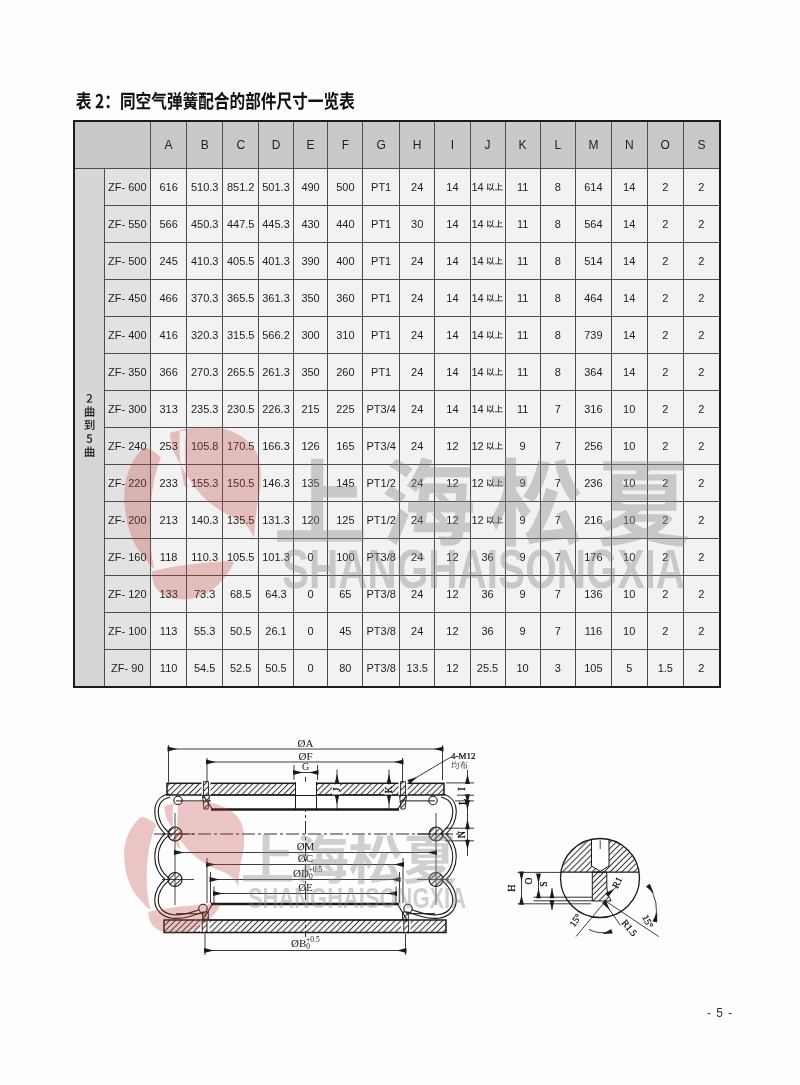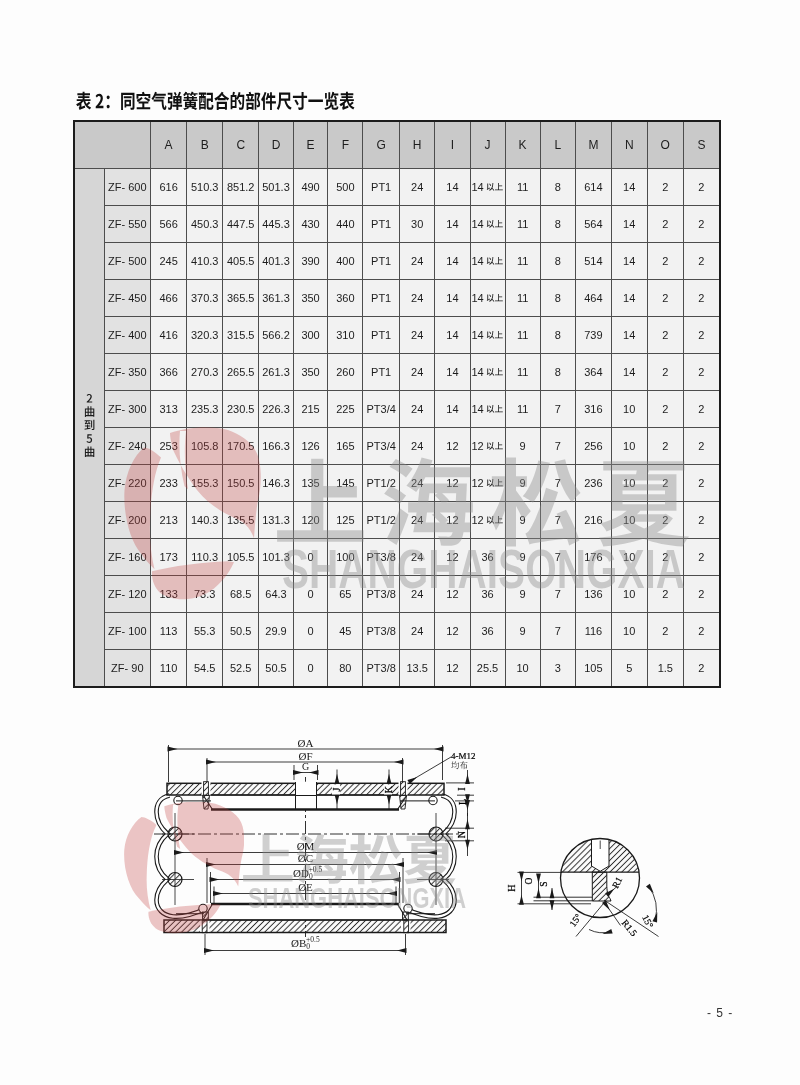--- a/index.html
+++ b/index.html
@@ -302,21 +302,21 @@
           </svg></td>
         <td>9</td>
         <td>7</td>
         <td>216</td>
         <td>10</td>
         <td>2</td>
         <td>2</td>
       </tr>
 <tr>
         <td class="zf">ZF- 160</td>
-        <td>173</td>
+        <td>118</td>
         <td>110.3</td>
         <td>105.5</td>
         <td>101.3</td>
         <td>0</td>
         <td>100</td>
         <td>PT3/8</td>
         <td>24</td>
         <td>12</td>
         <td>36</td>
         <td>9</td>
@@ -343,21 +343,21 @@
         <td>136</td>
         <td>10</td>
         <td>2</td>
         <td>2</td>
       </tr>
 <tr>
         <td class="zf">ZF- 100</td>
         <td>113</td>
         <td>55.3</td>
         <td>50.5</td>
-        <td>29.9</td>
+        <td>26.1</td>
         <td>0</td>
         <td>45</td>
         <td>PT3/8</td>
         <td>24</td>
         <td>12</td>
         <td>36</td>
         <td>9</td>
         <td>7</td>
         <td>116</td>
         <td>10</td>

